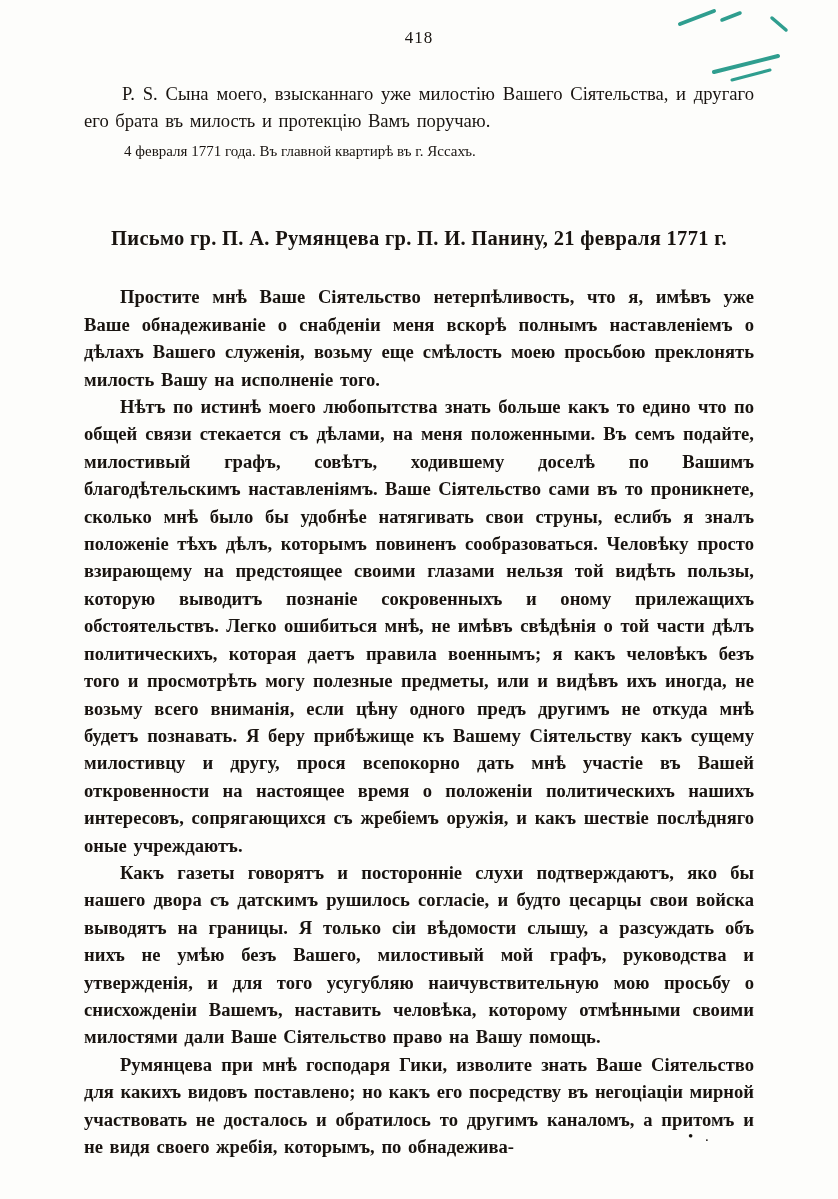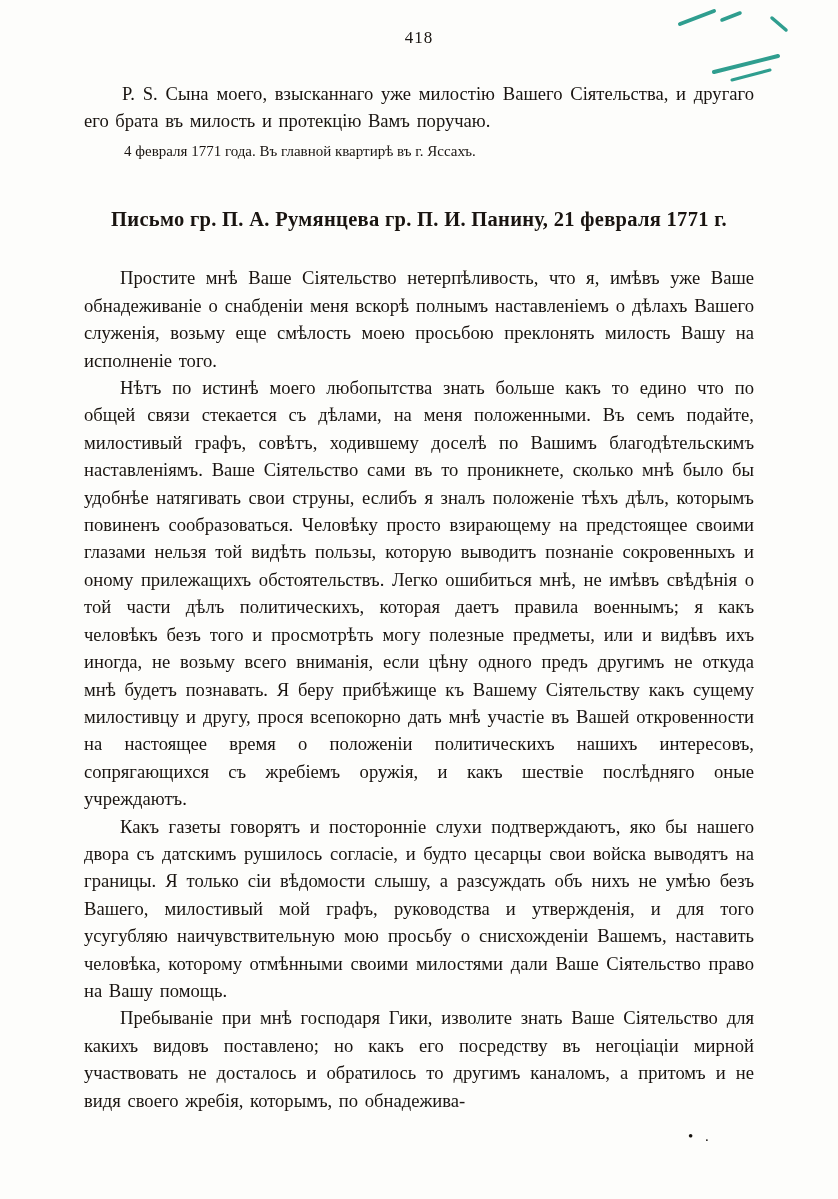--- a/index.html
+++ b/index.html
@@ -35,38 +35,38 @@
     word-spacing: 2px;
     font-weight: 400;
   }
   .dateline {
     margin: 7px 0 0 40px;
     font-size: 15px;
     line-height: 21px;
     font-weight: 500;
   }
   .letter-heading {
-    margin: 44px 0 0 0;
+    margin: 63px 0 0 0;
     font-size: 20.5px;
     line-height: 26px;
     font-weight: bold;
     text-align: center;
     letter-spacing: 0.3px;
   }
   .body-block {
     margin-top: 32px;
   }
   .body-para {
     margin: 0;
     font-size: 18.6px;
     line-height: 27.4px;
     text-align: justify;
     text-indent: 36px;
     word-spacing: 2px;
-    font-weight: 400;
+    font-weight: 700;
   }
   .pen-marks {
     position: absolute;
     top: 4px;
     right: 34px;
     width: 130px;
     height: 84px;
     pointer-events: none;
   }
   .ink-dots {
@@ -96,18 +96,18 @@
   <p class="ps-para">P. S. Сына моего, взысканнаго уже милостію Вашего Сіятельства, и другаго его брата въ милость и протекцію Вамъ поручаю.</p>
 
   <p class="dateline">4 февраля 1771 года. Въ главной квартирѣ въ г. Яссахъ.</p>
 
   <h1 class="letter-heading">Письмо гр. П. А. Румянцева гр. П. И. Панину, 21 февраля 1771 г.</h1>
 
   <div class="body-block">
     <p class="body-para">Простите мнѣ Ваше Сіятельство нетерпѣливость, что я, имѣвъ уже Ваше обнадеживаніе о снабденіи меня вскорѣ полнымъ наставленіемъ о дѣлахъ Вашего служенія, возьму еще смѣлость моею просьбою преклонять милость Вашу на исполненіе того.</p>
     <p class="body-para">Нѣтъ по истинѣ моего любопытства знать больше какъ то едино что по общей связи стекается съ дѣлами, на меня положенными. Въ семъ подайте, милостивый графъ, совѣтъ, ходившему доселѣ по Вашимъ благодѣтельскимъ наставленіямъ. Ваше Сіятельство сами въ то проникнете, сколько мнѣ было бы удобнѣе натягивать свои струны, еслибъ я зналъ положеніе тѣхъ дѣлъ, которымъ повиненъ сообразоваться. Человѣку просто взирающему на предстоящее своими глазами нельзя той видѣть пользы, которую выводитъ познаніе сокровенныхъ и оному прилежащихъ обстоятельствъ. Легко ошибиться мнѣ, не имѣвъ свѣдѣнія о той части дѣлъ политическихъ, которая даетъ правила военнымъ; я какъ человѣкъ безъ того и просмотрѣть могу полезные предметы, или и видѣвъ ихъ иногда, не возьму всего вниманія, если цѣну одного предъ другимъ не откуда мнѣ будетъ познавать. Я беру прибѣжище къ Вашему Сіятельству какъ сущему милостивцу и другу, прося всепокорно дать мнѣ участіе въ Вашей откровенности на настоящее время о положеніи политическихъ нашихъ интересовъ, сопрягающихся съ жребіемъ оружія, и какъ шествіе послѣдняго оные учреждаютъ.</p>
     <p class="body-para">Какъ газеты говорятъ и посторонніе слухи подтверждаютъ, яко бы нашего двора съ датскимъ рушилось согласіе, и будто цесарцы свои войска выводятъ на границы. Я только сіи вѣдомости слышу, а разсуждать объ нихъ не умѣю безъ Вашего, милостивый мой графъ, руководства и утвержденія, и для того усугубляю наичувствительную мою просьбу о снисхожденіи Вашемъ, наставить человѣка, которому отмѣнными своими милостями дали Ваше Сіятельство право на Вашу помощь.</p>
-    <p class="body-para">Пребываніе при мнѣ господаря Гики, изволите знать Ваше Сіятельство для какихъ видовъ поставлено; но какъ его посредству въ негоціаціи мирной участвовать не досталось и обратилось то другимъ каналомъ, а притомъ и не видя своего жребія, которымъ, по обнадежива-</p>
+    <p class="body-para">Румянцева при мнѣ господаря Гики, изволите знать Ваше Сіятельство для какихъ видовъ поставлено; но какъ его посредству въ негоціаціи мирной участвовать не досталось и обратилось то другимъ каналомъ, а притомъ и не видя своего жребія, которымъ, по обнадежива-</p>
   </div>
 
   <div class="ink-dots">• .</div>
 
 </div>
 
 </body></html>

